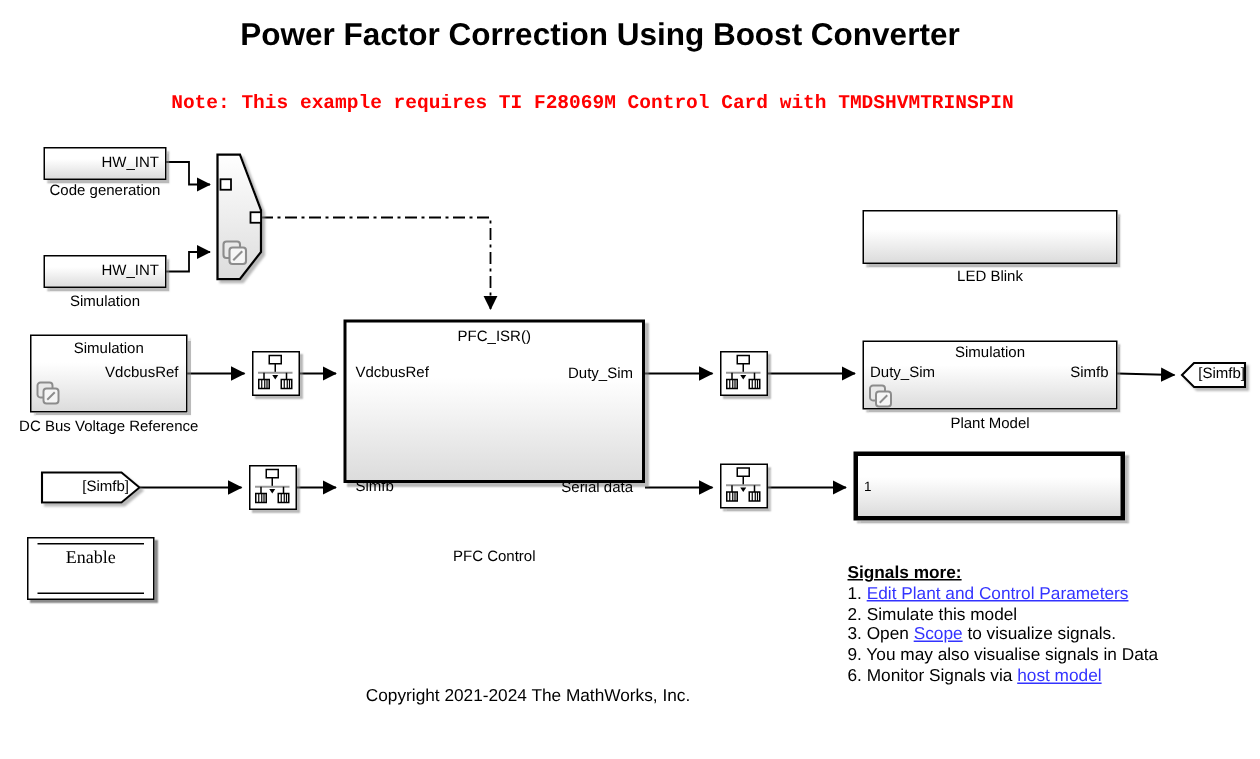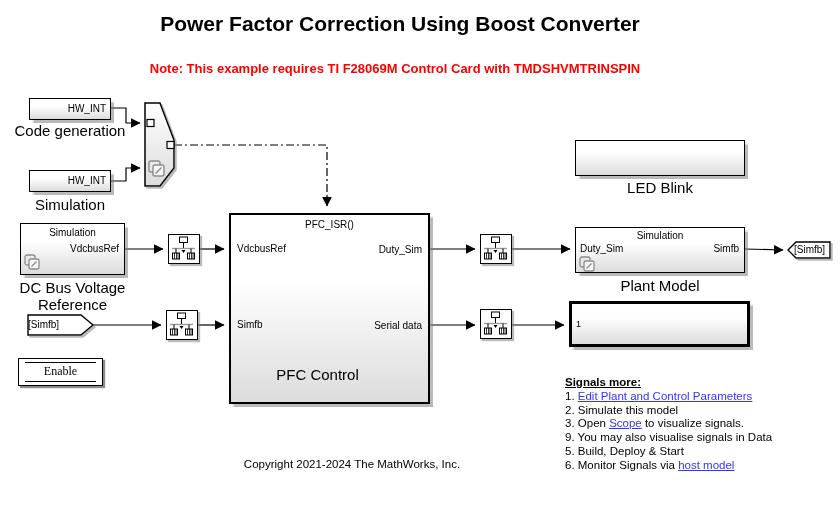--- a/index.html
+++ b/index.html
@@ -1,35 +1,35 @@
 <!DOCTYPE html>
 <html style="--note-red: #FF0000; --link-blue: #3333FF;"><head>
 <meta charset="utf-8">
 <style>
   html,body{margin:0;padding:0;background:#fff;}
   #canvas{position:relative;width:840px;height:506px;background:#ffffff;overflow:hidden;
           font-family:"Liberation Sans",sans-serif;color:#000;}
   .abs{position:absolute;}
   #title{left:0;top:12px;width:800px;text-align:center;font-size:21px;font-weight:bold;}
-  #note{left:0;top:61px;width:790px;text-align:center;font-size:13px;font-weight:bold;color:var(--note-red,#f00);}
+  #note{left:0;top:61px;width:790px;text-align:center;font-size:13px;font-weight:bold;color:var(--note-red,#f00);font-family:Liberation Mono, monospace;}
   #copyright{left:0;top:458px;width:704px;text-align:center;font-size:11.5px;}
 
   .blk{position:absolute;border:1.5px solid #000;
        background:linear-gradient(to bottom,#ffffff 0%,#ffffff 35%,#dcdcdc 100%);
        box-shadow:2.5px 2.5px 1px rgba(130,130,130,.55);box-sizing:border-box;}
   .blk.thick{border-width:3px;}
   .blk.med{border-width:2.5px;}
-  .blk-label{position:absolute;font-size:15px;text-align:center;}
+  .blk-label{position:absolute;font-size:10px;text-align:center;}
   .ptext{position:absolute;font-size:10px;white-space:nowrap;}
   .ptext.r{text-align:center;}
   .toptext{position:absolute;left:0;right:0;text-align:center;font-size:10px;}
 
-  .tag-text{position:absolute;font-size:10px;text-align:left;}
-
-  #enable-block{left:18px;top:358px;width:85px;height:28px;border:1.2px solid #000;background:#fff;
+  .tag-text{position:absolute;font-size:10px;text-align:right;}
+
+  #enable-block{left:18px;top:358px;width:85px;height:42px;border:1.2px solid #000;background:#fff;
     box-shadow:2px 2px 1px rgba(110,110,110,.8);box-sizing:border-box;}
   #enable-block .dline{position:absolute;left:6px;right:6px;height:0;border-top:1.2px solid #000;}
   #enable-block .dline.t{top:3px;} #enable-block .dline.b{bottom:3px;}
   #enable-block .etext{position:absolute;left:0;right:0;top:5px;text-align:center;
     font-family:"Liberation Serif",serif;font-size:12px;}
 
   .sb{position:absolute;width:32px;height:30px;border:1.5px solid #000;background:#fff;
       box-shadow:2px 2px 1px rgba(130,130,130,.55);box-sizing:border-box;}
 
   #explore{left:565px;top:376px;width:230px;font-size:11.5px;line-height:13.8px;}
@@ -167,28 +167,28 @@
       <line x1="3" y1="13.5" x2="26" y2="13.5" stroke="#9a9a9a" stroke-width="1.4"></line>
       <path d="M12.5,15 L16.5,15 L14.5,18 z" fill="#000"></path>
       <line x1="7" y1="13.5" x2="7" y2="18" stroke="#000"></line>
       <line x1="22" y1="13.5" x2="22" y2="18" stroke="#000"></line>
       <rect x="3.5" y="18" width="7" height="6" fill="#fff" stroke="#000"></rect>
       <rect x="18.5" y="18" width="7" height="6" fill="#fff" stroke="#000"></rect>
       <path d="M5.5,18 v6 M7.5,18 v6 M9,18 v6 M20.5,18 v6 M22.5,18 v6 M24,18 v6" stroke="#000" stroke-width="0.8"></path>
     </svg>
   </div>
 
-  <div class="blk med" style="left:229px;top:213px;width:201px;height:191px;">
+  <div class="blk med" style="left:229px;top:213px;width:201px;height:109px;">
     <div class="toptext" style="top:4px;">PFC_ISR()</div>
     <div class="ptext" style="left:6px;top:28px;">VdcbusRef</div>
     <div class="ptext" style="left:6px;top:104px;">Simfb</div>
     <div class="ptext r" style="right:6px;top:29px;">Duty_Sim</div>
     <div class="ptext r" style="right:6px;top:105px;">Serial data</div>
   </div>
-  <div class="blk-label abs" style="left:217px;top:366px;width:201px;">PFC Control</div>
+  <div class="blk-label abs" style="left:229px;top:366px;width:201px;">PFC Control</div>
 
   <div class="blk" style="left:575px;top:140px;width:170px;height:36px;"></div>
   <div class="blk-label abs" style="left:575px;top:179px;width:170px;">LED Blink</div>
 
   <div class="blk" style="left:575px;top:227px;width:170px;height:46px;">
     <div class="toptext" style="top:2px;">Simulation</div>
     <div class="ptext" style="left:4px;top:15px;">Duty_Sim</div>
     <div class="ptext r" style="right:5px;top:15px;">Simfb</div>
     <svg width="18" height="18" style="left:3px;top:28px;">
       <g stroke="#8c8c8c" fill="none" stroke-width="1.3">
@@ -209,17 +209,16 @@
   <div id="title" class="abs">Power Factor Correction Using Boost Converter</div>
   <div id="note" class="abs">Note: This example requires TI F28069M Control Card with TMDSHVMTRINSPIN</div>
   <div id="copyright" class="abs">Copyright 2021-2024 The MathWorks, Inc.</div>
 
   <div id="explore" class="abs">
     <div class="hd">Signals more:</div>
     <div><span>1. </span><a>Edit Plant and Control Parameters</a></div>
     <div>2. Simulate this model</div>
     <div><span>3. Open </span><a>Scope</a><span> to visualize signals.</span></div>
     <div><span>9. You may also visualise signals in </span><b>Data</b></div>
-    <div>5. Build, Deploy &amp; Start</div>
     <div><span>6. Monitor Signals via </span><a>host model</a></div>
   </div>
 
 </div>
 
 </body></html>

